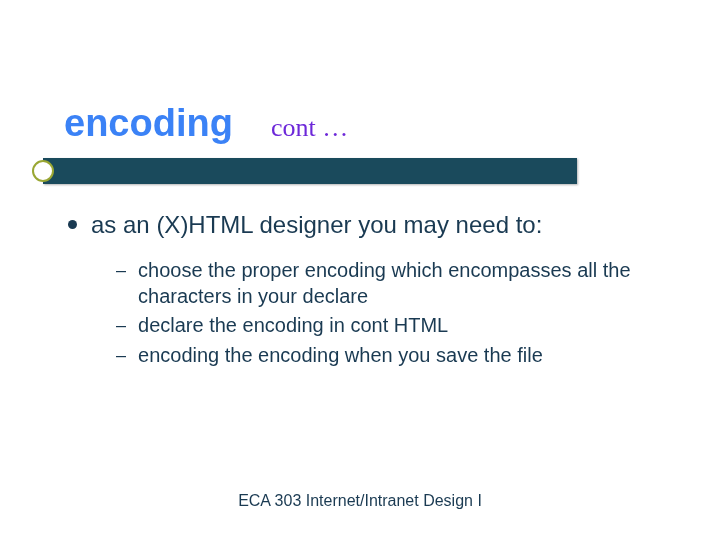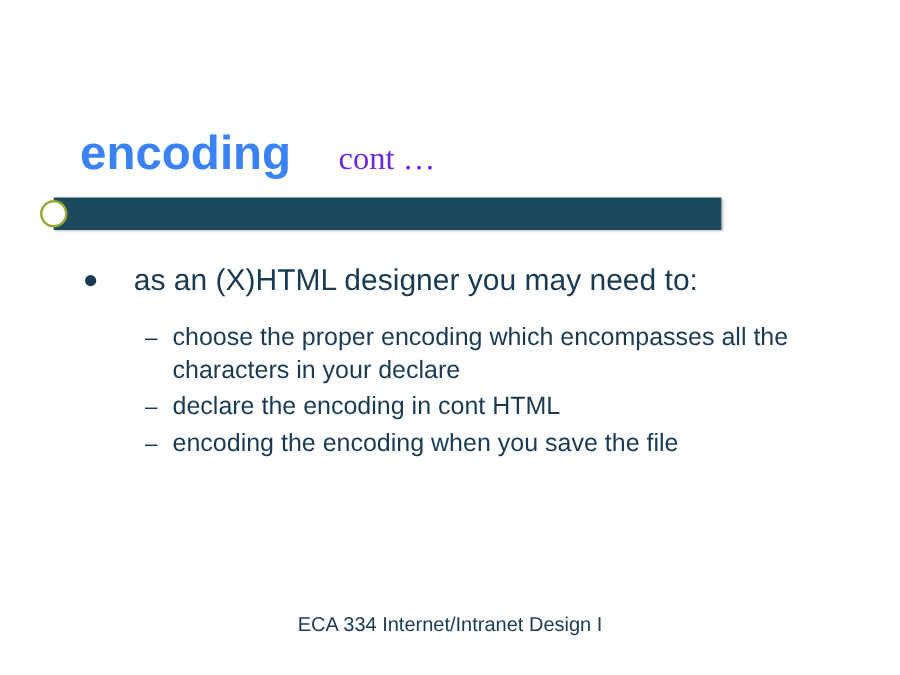--- a/index.html
+++ b/index.html
@@ -62,21 +62,21 @@
   }
   .content {
     position: absolute;
     top: 210px;
     left: 68px;
     right: 40px;
   }
   .main-bullet {
     display: flex;
     align-items: flex-start;
-    gap: 30px;
+    gap: 14px;
     margin-bottom: 18px;
   }
   .disc {
     width: 9px;
     height: 9px;
     background: #1a3a52;
     border-radius: 50%;
     margin-top: 10px;
     flex-shrink: 0;
   }
@@ -145,15 +145,15 @@
         <div class="dash">–</div>
         <div class="sub-text">declare the encoding in cont HTML</div>
       </div>
       <div class="sub-bullet">
         <div class="dash">–</div>
         <div class="sub-text">encoding the encoding when you save the file</div>
       </div>
     </div>
   </div>
 
-  <div class="footer">ECA 334  Internet/Intranet Design I</div>
+  <div class="footer">ECA 303  Internet/Intranet Design I</div>
 
 </div>
 
 </body></html>

